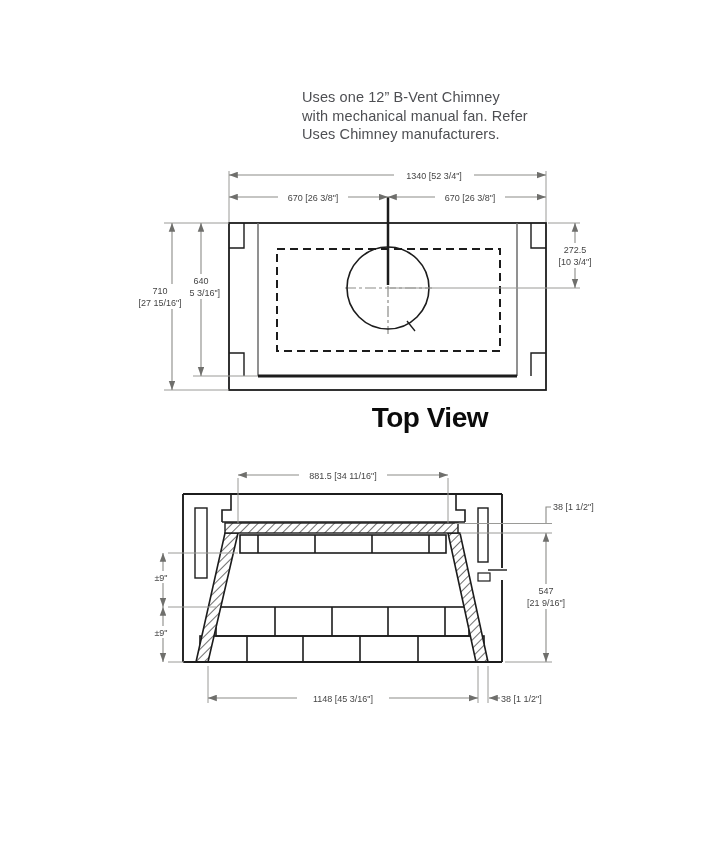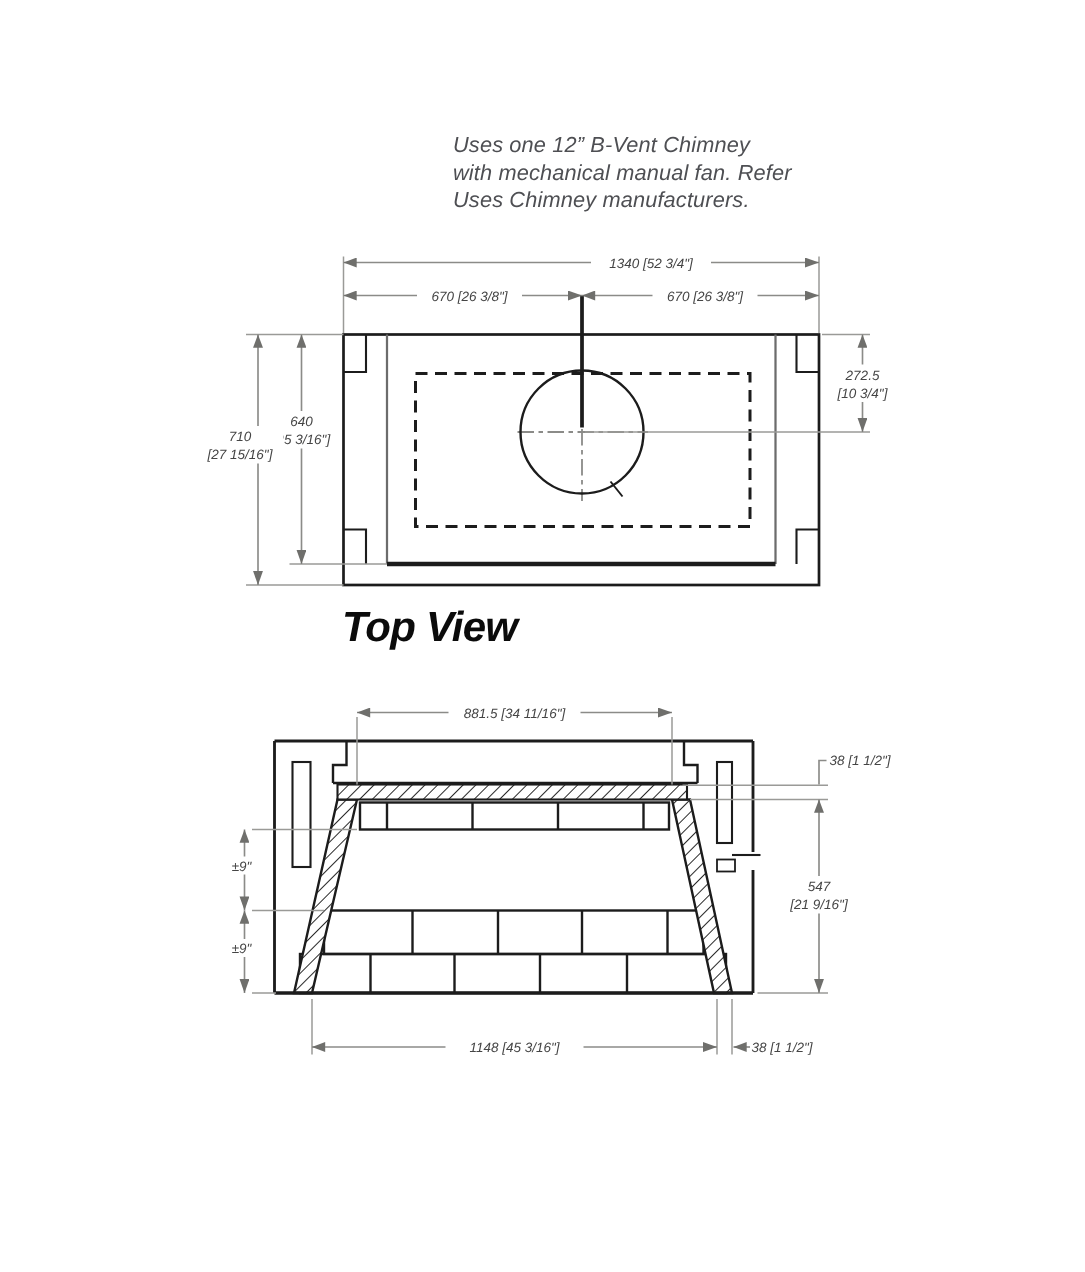--- a/index.html
+++ b/index.html
@@ -1,20 +1,20 @@
 <!DOCTYPE html>
 <html><head>
 <meta charset="utf-8">
 <style>
   html,body{margin:0;padding:0;background:#ffffff;}
   #page{position:relative;width:723px;height:848px;background:#ffffff;overflow:hidden;
-        font-family:"Liberation Sans", sans-serif;font-style:italic;}
+        font-family:"Liberation Sans", sans-serif;}
   .note{position:absolute;left:302px;top:88px;width:232px;
         font-size:14.5px;line-height:18.6px;color:#4e4f53;letter-spacing:.1px;}
-  .view-title{position:absolute;width:260px;text-align:left;
+  .view-title{position:absolute;width:260px;text-align:right;
         font-weight:bold;font-size:28px;color:#0b0b0b;letter-spacing:-0.5px;}
   #topViewTitle{left:228px;top:402px;}
   #planViewTitle{left:228px;top:731px;}
   svg{position:absolute;left:0;top:0;}
   svg text{font-family:"Liberation Sans", sans-serif;font-size:9px;fill:#454545;}
   .geo{stroke:#1c1c1c;fill:none;}
   .ext{stroke:#9a9a97;stroke-width:1;fill:none;}
   .dim{stroke:#8b8b88;stroke-width:1.1;fill:none;}
   .bg{fill:#ffffff;stroke:none;}
 </style>

